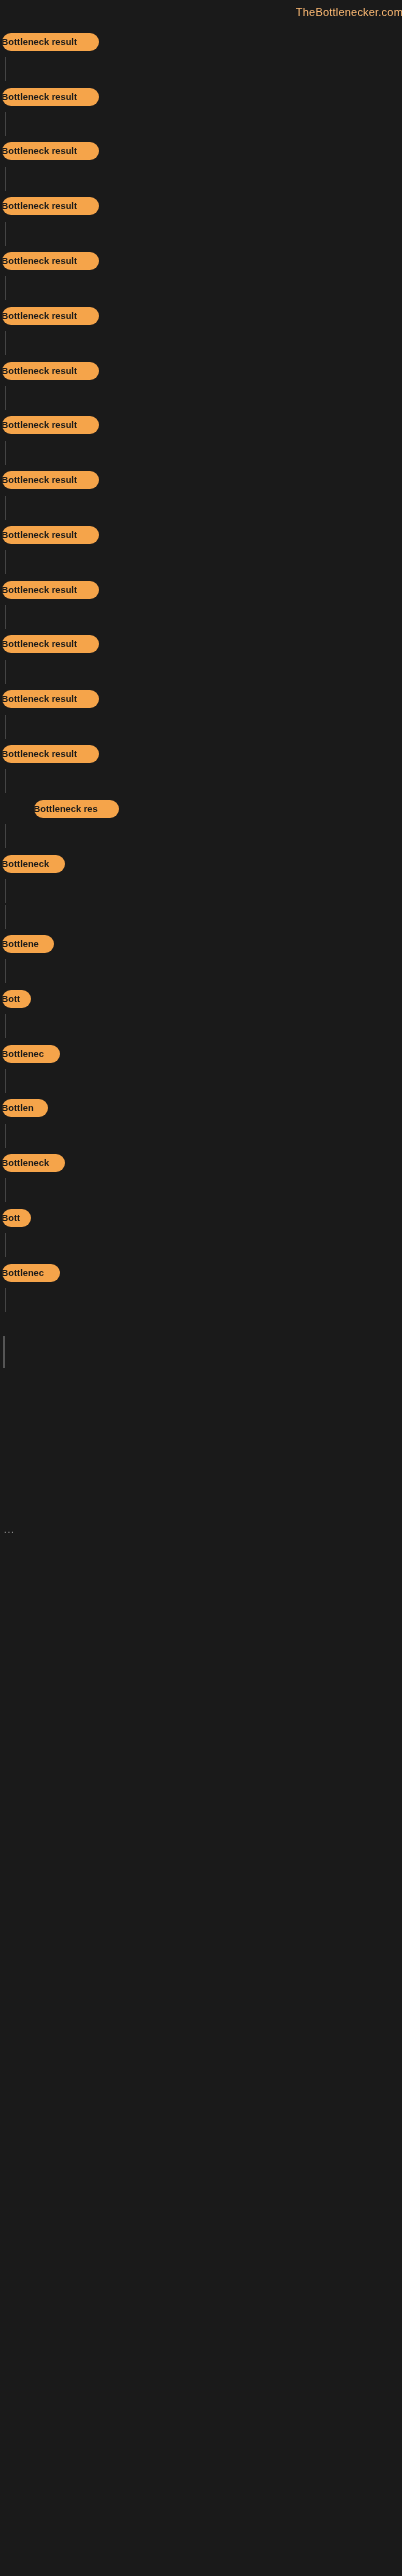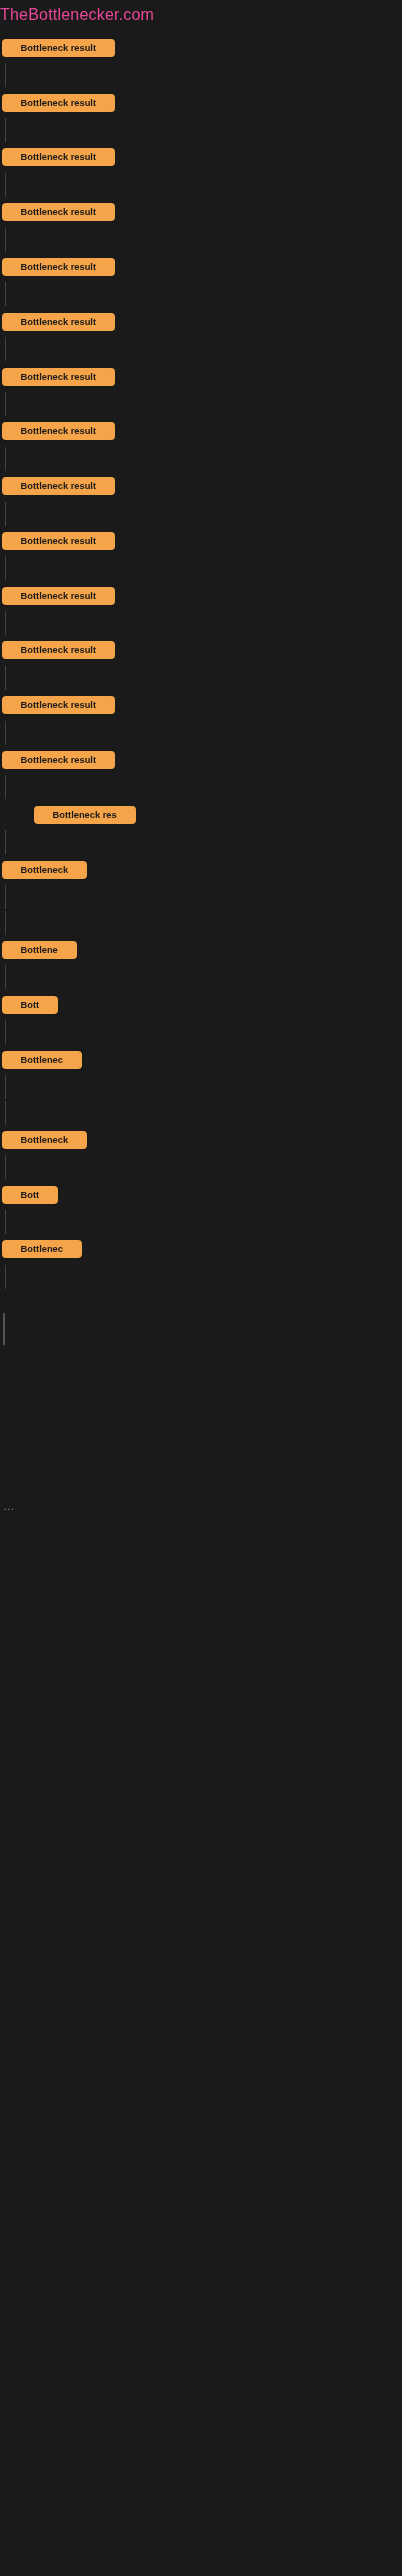--- a/index.html
+++ b/index.html
@@ -10,42 +10,42 @@
 
     body {
       width: 403px;
       min-height: 2576px;
       background-color: #1a1a1a;
       font-family: Arial, sans-serif;
       position: relative;
     }
 
     .site-header {
-      text-align: left;
+      text-align: right;
       padding: 6.4px 0 9.7px 0;
-      color: #ec4899;
-      font-size: 16px;
+      color: #fdba74;
+      font-size: 11px;
       font-weight: normal;
       letter-spacing: 0.2px;
     }
 
     .bottleneck-item {
       display: flex;
       align-items: center;
       margin-bottom: 0;
       padding: 4.8px 0 4.8px 0;
     }
 
     .bottleneck-badge {
       background-color: #f5a44a;
       color: #1a1a1a;
       font-size: 9.3px;
       font-weight: bold;
-      padding: 4px 19px;
-      border-radius: 4px;
+      padding: 4px 0;
+      border-radius: 9px;
       white-space: nowrap;
       display: inline-block;
     }
 
     .separator-line {
       width: 0.8px;
       height: 24px;
       background-color: #444;
       margin: 1.6px 0 1.6px 3.2px;
     }
@@ -159,20 +159,23 @@
   <div class="bottleneck-item">
     <span class="bottleneck-badge" style="min-width:29px;">Bott</span>
   </div>
   <div class="separator-line"></div>
 
   <div class="bottleneck-item">
     <span class="bottleneck-badge" style="min-width:58px;">Bottlenec</span>
   </div>
   <div class="separator-line"></div>
 
+  <div class="bottleneck-item">
+    <span class="bottleneck-badge" style="min-width:46px;">Bottlen</span>
+  </div>
   <div class="separator-line"></div>
 
   <div class="bottleneck-item">
     <span class="bottleneck-badge" style="min-width:63px;">Bottleneck</span>
   </div>
   <div class="separator-line"></div>
 
   <div class="bottleneck-item">
     <span class="bottleneck-badge" style="min-width:29px;">Bott</span>
   </div>

